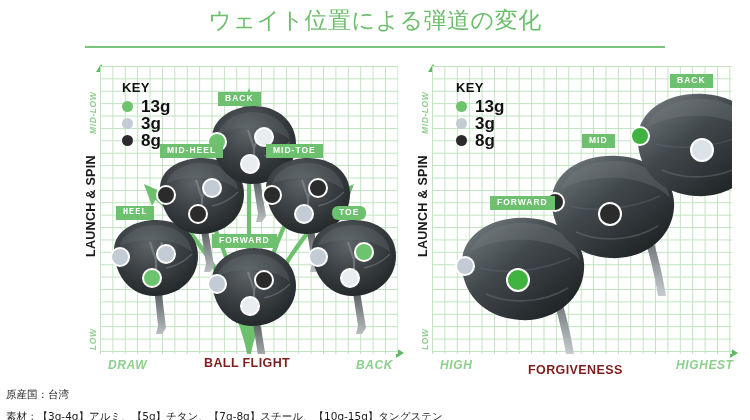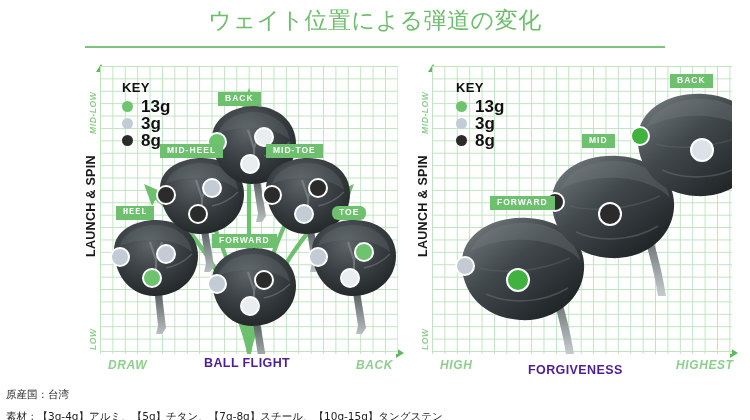--- a/index.html
+++ b/index.html
@@ -62,21 +62,21 @@
     transform: rotate(-90deg); transform-origin: left top;
     white-space: nowrap;
   }
   .ytick {
     position: absolute; color: #8ecf8e; font-weight: bold;
     font-size: 8.5px; font-style: italic; letter-spacing: 0.6px;
     transform: rotate(-90deg); transform-origin: left top;
     white-space: nowrap;
   }
   .xlab-main {
-    position: absolute; color: #4c1d95; font-weight: bold;
+    position: absolute; color: #7f1d1d; font-weight: bold;
     font-size: 12.5px; letter-spacing: 0.4px; white-space: nowrap;
   }
   .xtick {
     position: absolute; color: #8ecf8e; font-weight: bold;
     font-size: 12px; font-style: italic; letter-spacing: 0.6px;
     white-space: nowrap;
   }
 
   
   .key { position: absolute; z-index: 40; }

